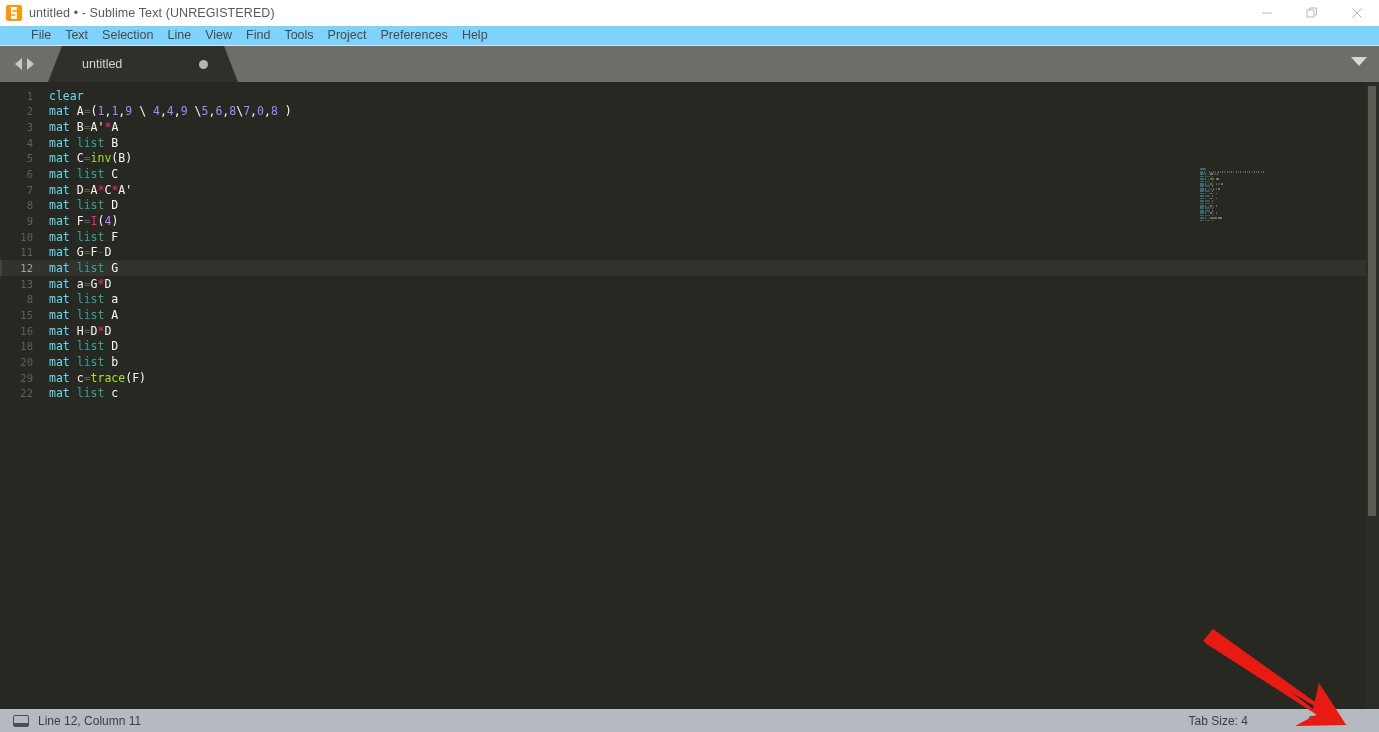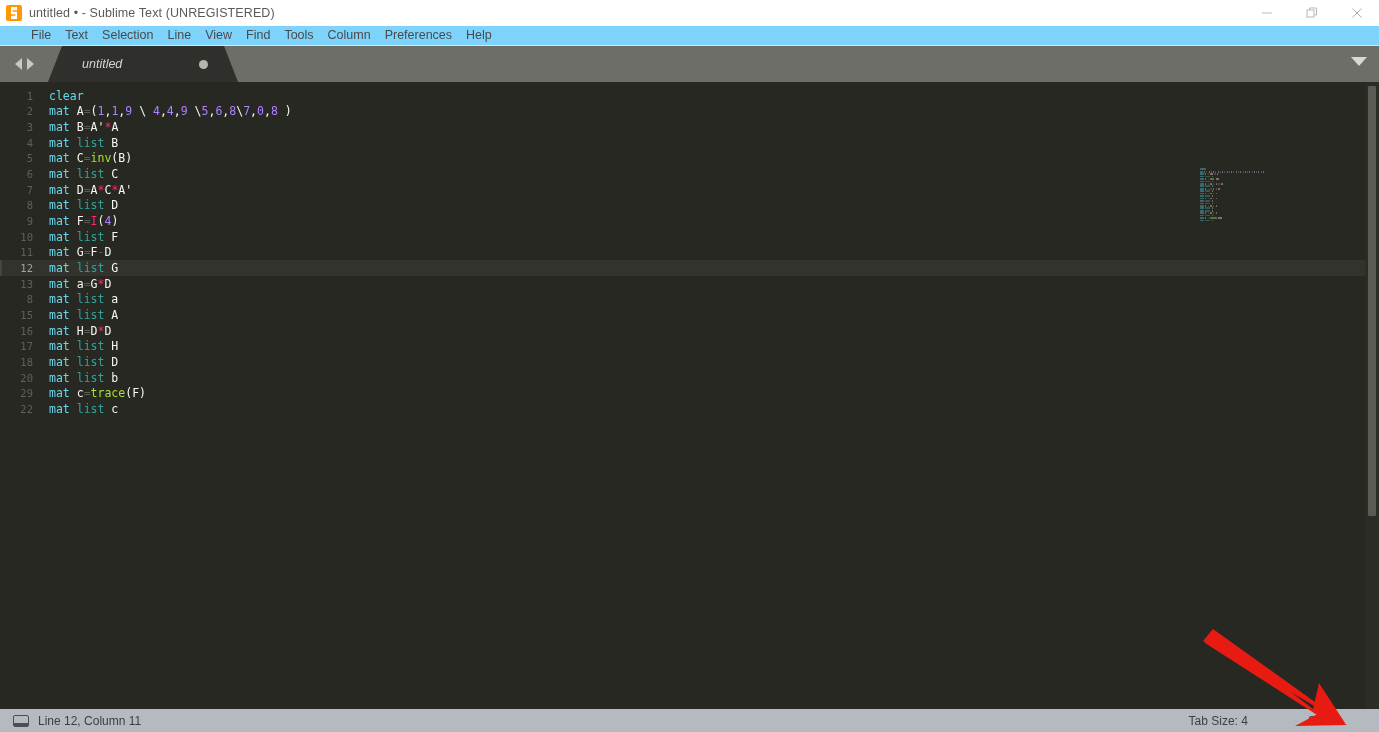--- a/index.html
+++ b/index.html
@@ -89,21 +89,20 @@
   .tri-right {
     border-top: 6px solid transparent;
     border-bottom: 6px solid transparent;
     border-left: 7px solid #c9c9c4;
   }
   .tab {
     position: relative;
     height: 36px; width: 190px;
     display: flex; align-items: center;
     padding-left: 34px;
-    font-style: italic;
   }
   .tab-shape {
     position: absolute; inset: 0;
     background: #2f2f2b;
     clip-path: polygon(14px 0, 176px 0, 190px 36px, 0 36px);
   }
   .tab-label {
     position: relative;
     font-size: 12.5px; color: #d4d4d0;
     white-space: nowrap;
@@ -251,21 +250,21 @@
   </div>
 
   <div class="menubar">
     <div class="menu-item">File</div>
     <div class="menu-item">Text</div>
     <div class="menu-item">Selection</div>
     <div class="menu-item">Line</div>
     <div class="menu-item">View</div>
     <div class="menu-item">Find</div>
     <div class="menu-item">Tools</div>
-    <div class="menu-item">Column</div>
+    <div class="menu-item">Project</div>
     <div class="menu-item">Preferences</div>
     <div class="menu-item">Help</div>
   </div>
 
   <div class="tabbar">
     <div class="tab-nav">
       <div class="tri tri-left"></div>
       <div class="tri tri-right"></div>
     </div>
     <div class="tab">
@@ -287,21 +286,20 @@
         <div class="code-line"><span class="ln">7</span><span class="code-text"><span class="t-kw">mat</span><span class="t-id"> D</span><span class="t-op">=</span><span class="t-id">A</span><span class="t-opr">*</span><span class="t-id">C</span><span class="t-opr">*</span><span class="t-id">A'</span></span></div>
         <div class="code-line"><span class="ln">8</span><span class="code-text"><span class="t-kw">mat</span><span class="t-id"> </span><span class="t-kw2">list</span><span class="t-id"> D</span></span></div>
         <div class="code-line"><span class="ln">9</span><span class="code-text"><span class="t-kw">mat</span><span class="t-id"> F</span><span class="t-op">=</span><span class="t-opr">I</span><span class="t-id">(</span><span class="t-num">4</span><span class="t-id">)</span></span></div>
         <div class="code-line"><span class="ln">10</span><span class="code-text"><span class="t-kw">mat</span><span class="t-id"> </span><span class="t-kw2">list</span><span class="t-id"> F</span></span></div>
         <div class="code-line"><span class="ln">11</span><span class="code-text"><span class="t-kw">mat</span><span class="t-id"> G</span><span class="t-op">=</span><span class="t-id">F</span><span class="t-op">-</span><span class="t-id">D</span></span></div>
         <div class="code-line active"><span class="ln">12</span><span class="code-text"><span class="t-kw">mat</span><span class="t-id"> </span><span class="t-kw2">list</span><span class="t-id"> G</span></span></div>
         <div class="code-line"><span class="ln">13</span><span class="code-text"><span class="t-kw">mat</span><span class="t-id"> a</span><span class="t-op">=</span><span class="t-id">G</span><span class="t-opr">*</span><span class="t-id">D</span></span></div>
         <div class="code-line"><span class="ln">8</span><span class="code-text"><span class="t-kw">mat</span><span class="t-id"> </span><span class="t-kw2">list</span><span class="t-id"> a</span></span></div>
         <div class="code-line"><span class="ln">15</span><span class="code-text"><span class="t-kw">mat</span><span class="t-id"> </span><span class="t-kw2">list</span><span class="t-id"> A</span></span></div>
         <div class="code-line"><span class="ln">16</span><span class="code-text"><span class="t-kw">mat</span><span class="t-id"> H</span><span class="t-op">=</span><span class="t-id">D</span><span class="t-opr">*</span><span class="t-id">D</span></span></div>
-        <div class="code-line"><span class="ln">17</span><span class="code-text"><span class="t-kw">mat</span><span class="t-id"> </span><span class="t-kw2">list</span><span class="t-id"> H</span></span></div>
         <div class="code-line"><span class="ln">18</span><span class="code-text"><span class="t-kw">mat</span><span class="t-id"> </span><span class="t-kw2">list</span><span class="t-id"> D</span></span></div>
         <div class="code-line"><span class="ln">20</span><span class="code-text"><span class="t-kw">mat</span><span class="t-id"> </span><span class="t-kw2">list</span><span class="t-id"> b</span></span></div>
         <div class="code-line"><span class="ln">29</span><span class="code-text"><span class="t-kw">mat</span><span class="t-id"> c</span><span class="t-op">=</span><span class="t-fn">trace</span><span class="t-id">(F)</span></span></div>
         <div class="code-line"><span class="ln">22</span><span class="code-text"><span class="t-kw">mat</span><span class="t-id"> </span><span class="t-kw2">list</span><span class="t-id"> c</span></span></div>
       </div>
 
     <div class="minimap" id="minimap">
         <div class="mm-row">
           <span class="mm-b" style="width: 6.25px; background: rgb(61, 127, 134);"></span>
         </div>

